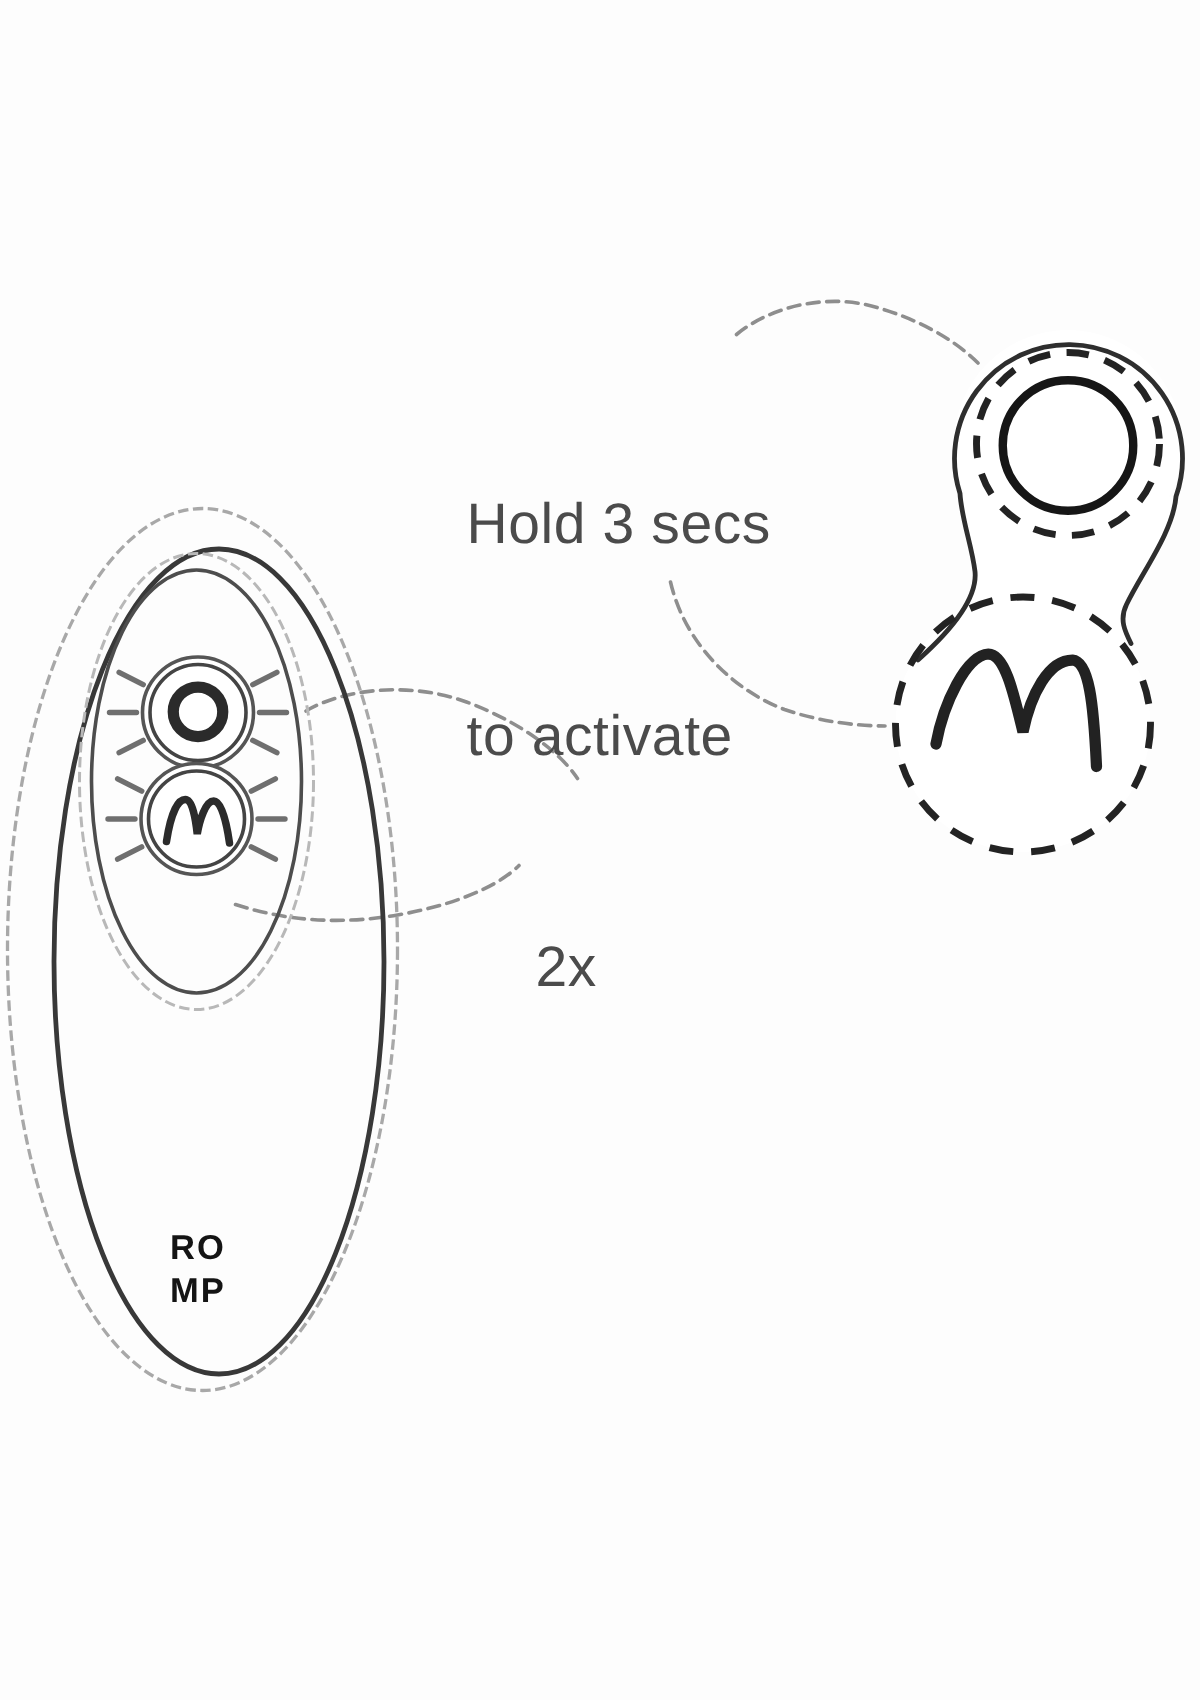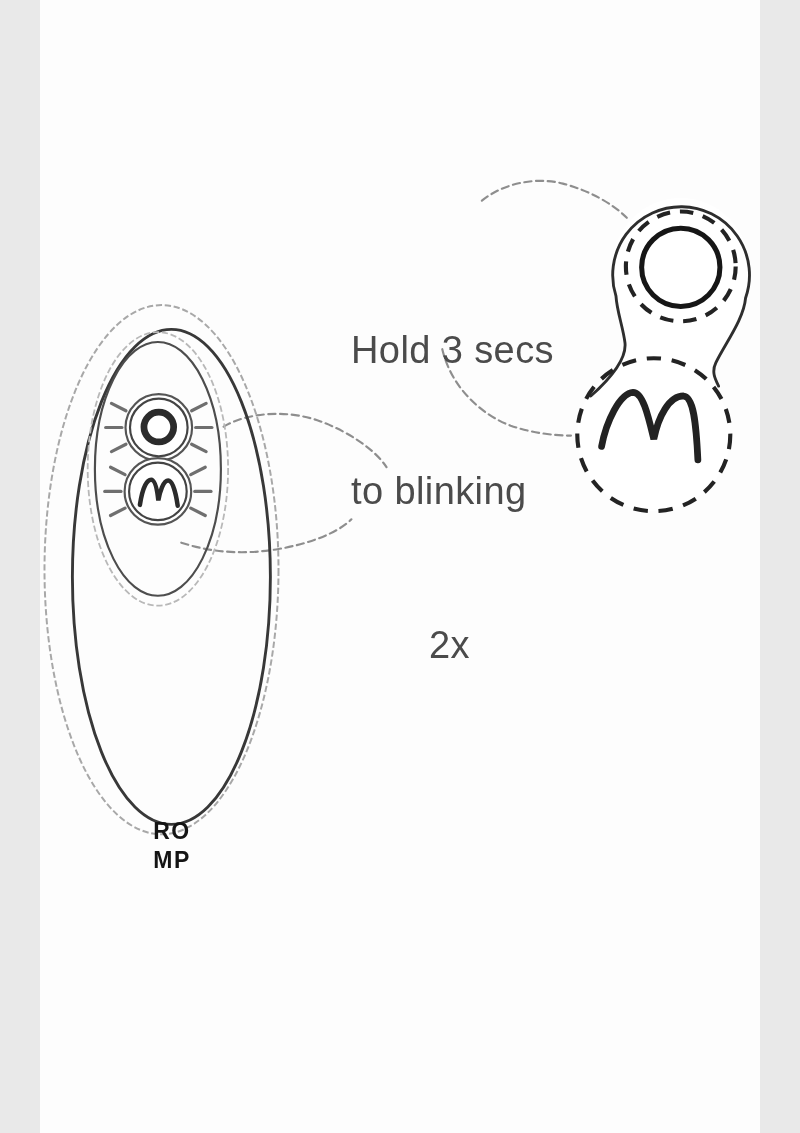--- a/index.html
+++ b/index.html
@@ -1,35 +1,35 @@
 <!DOCTYPE html>
 <html><head>
 <meta charset="utf-8">
 <style>
   html,body{margin:0;padding:0;background:#e9e9e9;}
   .canvas{
     position:relative;
-    width:720px;height:1133px;
+    width:800px;height:1133px;
     margin:0 auto;
     background:#fdfdfd;
     overflow:hidden;
     font-family:"Liberation Sans", sans-serif;
   }
   .art{position:absolute;inset:0;}
   .note{
     position:absolute;
     color:#4b4b4b;
     font-size:38px;
     line-height:47px;
     letter-spacing:.4px;
     white-space:pre;
   }
   .note span{display:block;}
   .note-hold{left:311px;top:233px;}
-  .note-blink{left:357px;top:528px;margin-left:32px;}
+  .note-blink{left:357px;top:528px;}
   .brand{
     position:absolute;
     left:96px;top:817px;width:72px;
     text-align:center;
     color:#141414;
     font-size:23px;
     font-weight:700;
     line-height:29px;
     letter-spacing:1.5px;
   }
@@ -102,21 +102,21 @@
       <g>
         <circle cx="131" cy="546" r="37" fill="#ffffff" stroke="#555555" stroke-width="2.4"></circle>
         <circle cx="131" cy="546" r="32" fill="none" stroke="#444444" stroke-width="2.4"></circle>
         <path d="M 111 561 C 114 541 119 533 123.5 533 C 128.5 533 130.5 547 131.5 556 C 133 547 137 534 142.5 534 C 147.5 534 151 548 153 562" fill="none" stroke="#2b2b2b" stroke-width="5" stroke-linecap="round"></path>
       </g>
     </g>
   </svg>
 
   <div class="note note-hold">
     <span>Hold 3 secs</span>
-    <span>to blinking</span>
+    <span>to activate</span>
   </div>
 
   <div class="note note-blink">
     <span>2x</span>
   </div>
 
   <div class="brand">
     <span>RO</span>
     <span>MP</span>
   </div>

